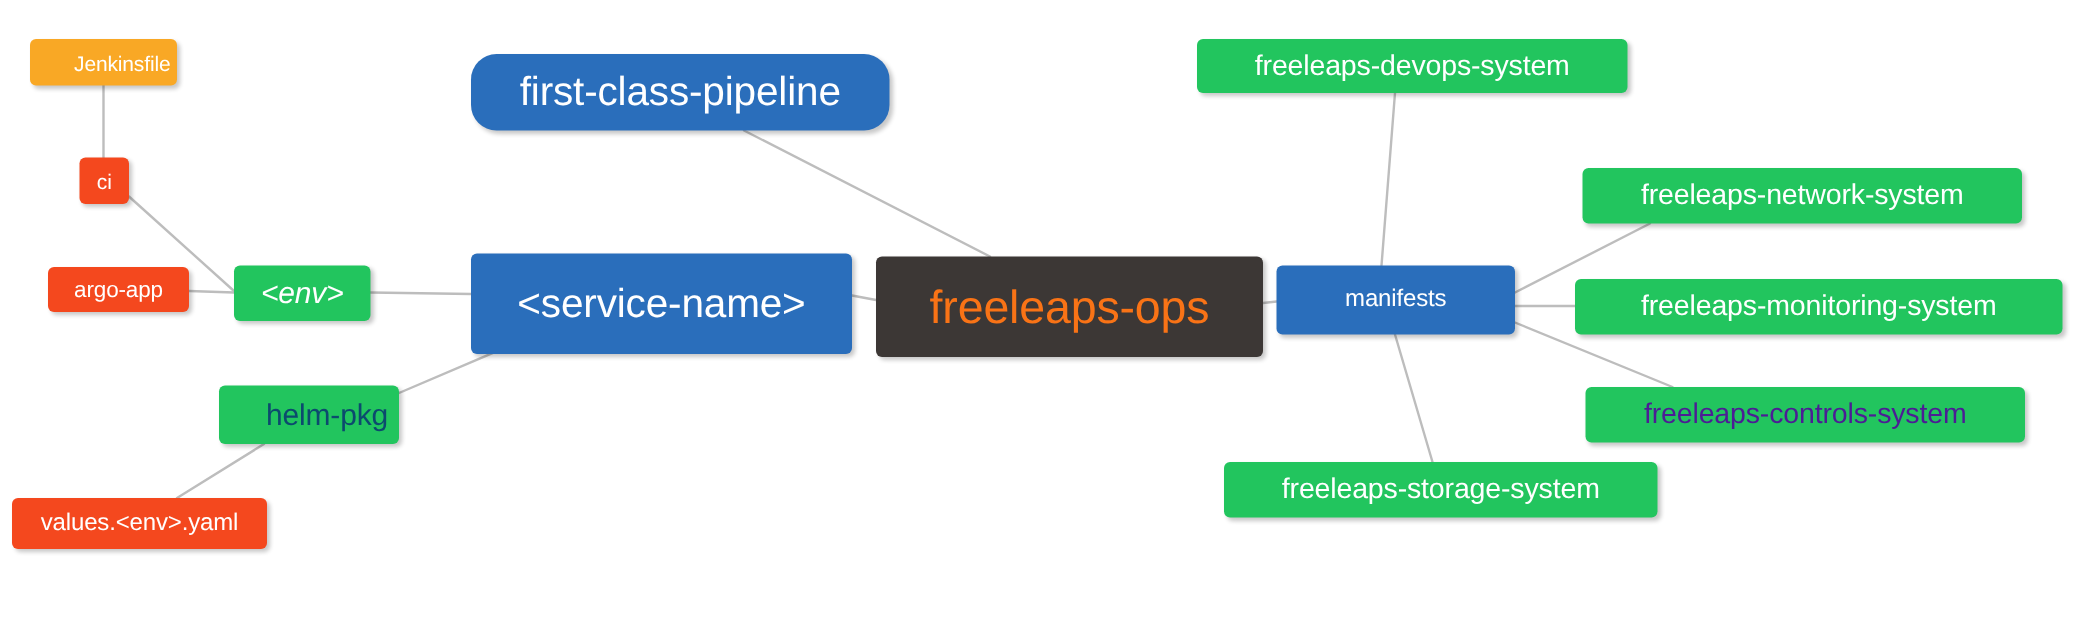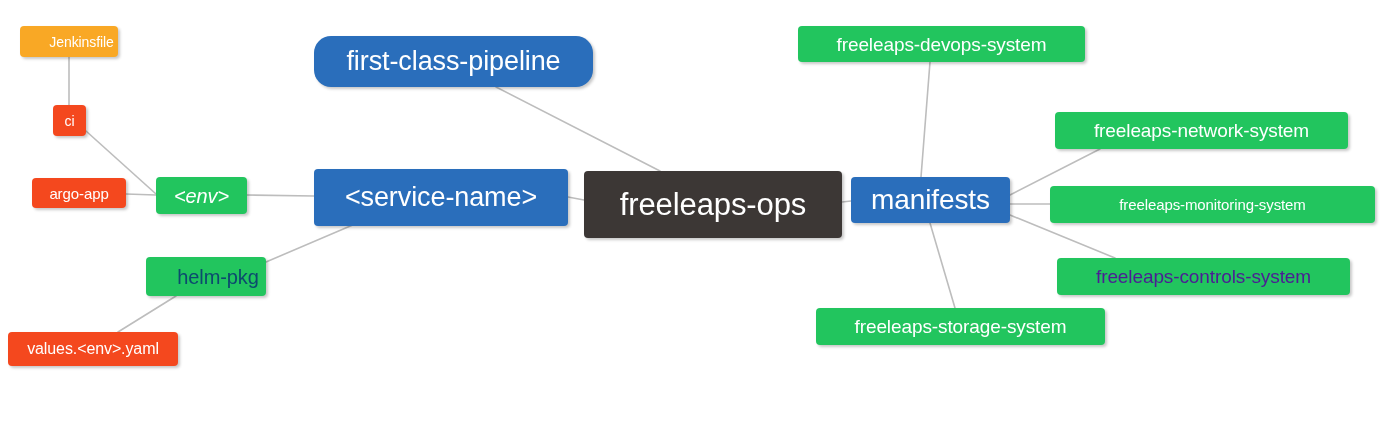--- a/index.html
+++ b/index.html
@@ -59,22 +59,22 @@
       <line x1="930" y1="223" x2="955" y2="308" stroke="#bdbdbd" stroke-width="1.6" stroke-linecap="round"></line>
     </svg>
   <div id="node-layer">
       <div class="node" style="left: 20px; top: 26px; width: 98px; height: 31px; background: rgb(249, 168, 37); font-size: 14px; color: rgb(255, 255, 255); padding-left: 25px;">Jenkinsfile</div>
       <div class="node" style="left: 53px; top: 105px; width: 33px; height: 31px; background: rgb(244, 72, 30); font-size: 14px; color: rgb(255, 255, 255); text-align: right;">ci</div>
       <div class="node" style="left: 32px; top: 178px; width: 94px; height: 30px; background: rgb(244, 72, 30); font-size: 15px; color: rgb(255, 255, 255);">argo-app</div>
       <div class="node" style="left: 156px; top: 177px; width: 91px; height: 37px; background: rgb(34, 197, 94); font-size: 20px; color: rgb(255, 255, 255); font-style: italic;">&lt;env&gt;</div>
       <div class="node" style="left: 146px; top: 257px; width: 120px; height: 39px; background: rgb(34, 197, 94); font-size: 20px; color: #0c4a6e; padding-left: 24px;">helm-pkg</div>
       <div class="node" style="left: 8px; top: 332px; width: 170px; height: 34px; background: rgb(244, 72, 30); font-size: 16px; color: rgb(255, 255, 255);">values.&lt;env&gt;.yaml</div>
       <div class="node" style="left: 314px; top: 36px; width: 279px; height: 51px; background: rgb(42, 110, 187); font-size: 27px; color: rgb(255, 255, 255); border-radius: 17px;">first-class-pipeline</div>
-      <div class="node" style="left: 314px; top: 169px; width: 254px; height: 57px; background: rgb(42, 110, 187); font-size: 27px; color: rgb(255, 255, 255);">&lt;service-name&gt;</div>
-      <div class="node" style="left: 584px; top: 171px; width: 258px; height: 67px; background: rgb(60, 55, 53); font-size: 31px; color: #ffffff;">freeleaps-ops</div>
-      <div class="node" style="left: 851px; top: 177px; width: 159px; height: 46px; background: rgb(42, 110, 187); font-size: 28px; color: rgb(255, 255, 255);">manifests</div>
+      <div class="node" style="left: 314px; top: 169px; width: 254px; height: 67px; background: rgb(42, 110, 187); font-size: 27px; color: rgb(255, 255, 255);">&lt;service-name&gt;</div>
+      <div class="node" style="left: 584px; top: 171px; width: 258px; height: 67px; background: rgb(60, 55, 53); font-size: 31px; color: #f97316;">freeleaps-ops</div>
+      <div class="node" style="left: 851px; top: 177px; width: 159px; height: 46px; background: rgb(42, 110, 187); font-size: 16px; color: rgb(255, 255, 255);">manifests</div>
       <div class="node" style="left: 798px; top: 26px; width: 287px; height: 36px; background: rgb(34, 197, 94); font-size: 19px; color: rgb(255, 255, 255); text-align: right;">freeleaps-devops-system</div>
       <div class="node" style="left: 1055px; top: 112px; width: 293px; height: 37px; background: rgb(34, 197, 94); font-size: 19px; color: rgb(255, 255, 255);">freeleaps-network-system</div>
-      <div class="node" style="left: 1050px; top: 186px; width: 325px; height: 37px; background: rgb(34, 197, 94); font-size: 15px; color: rgb(255, 255, 255);">freeleaps-monitoring-system</div>
+      <div class="node" style="left: 1050px; top: 186px; width: 325px; height: 37px; background: rgb(34, 197, 94); font-size: 19px; color: rgb(255, 255, 255);">freeleaps-monitoring-system</div>
       <div class="node" style="left: 1057px; top: 258px; width: 293px; height: 37px; background: rgb(34, 197, 94); font-size: 19px; color: #4c1d95;">freeleaps-controls-system</div>
       <div class="node" style="left: 816px; top: 308px; width: 289px; height: 37px; background: rgb(34, 197, 94); font-size: 19px; color: rgb(255, 255, 255);">freeleaps-storage-system</div>
     </div>
 </div>
 
 </body></html>

